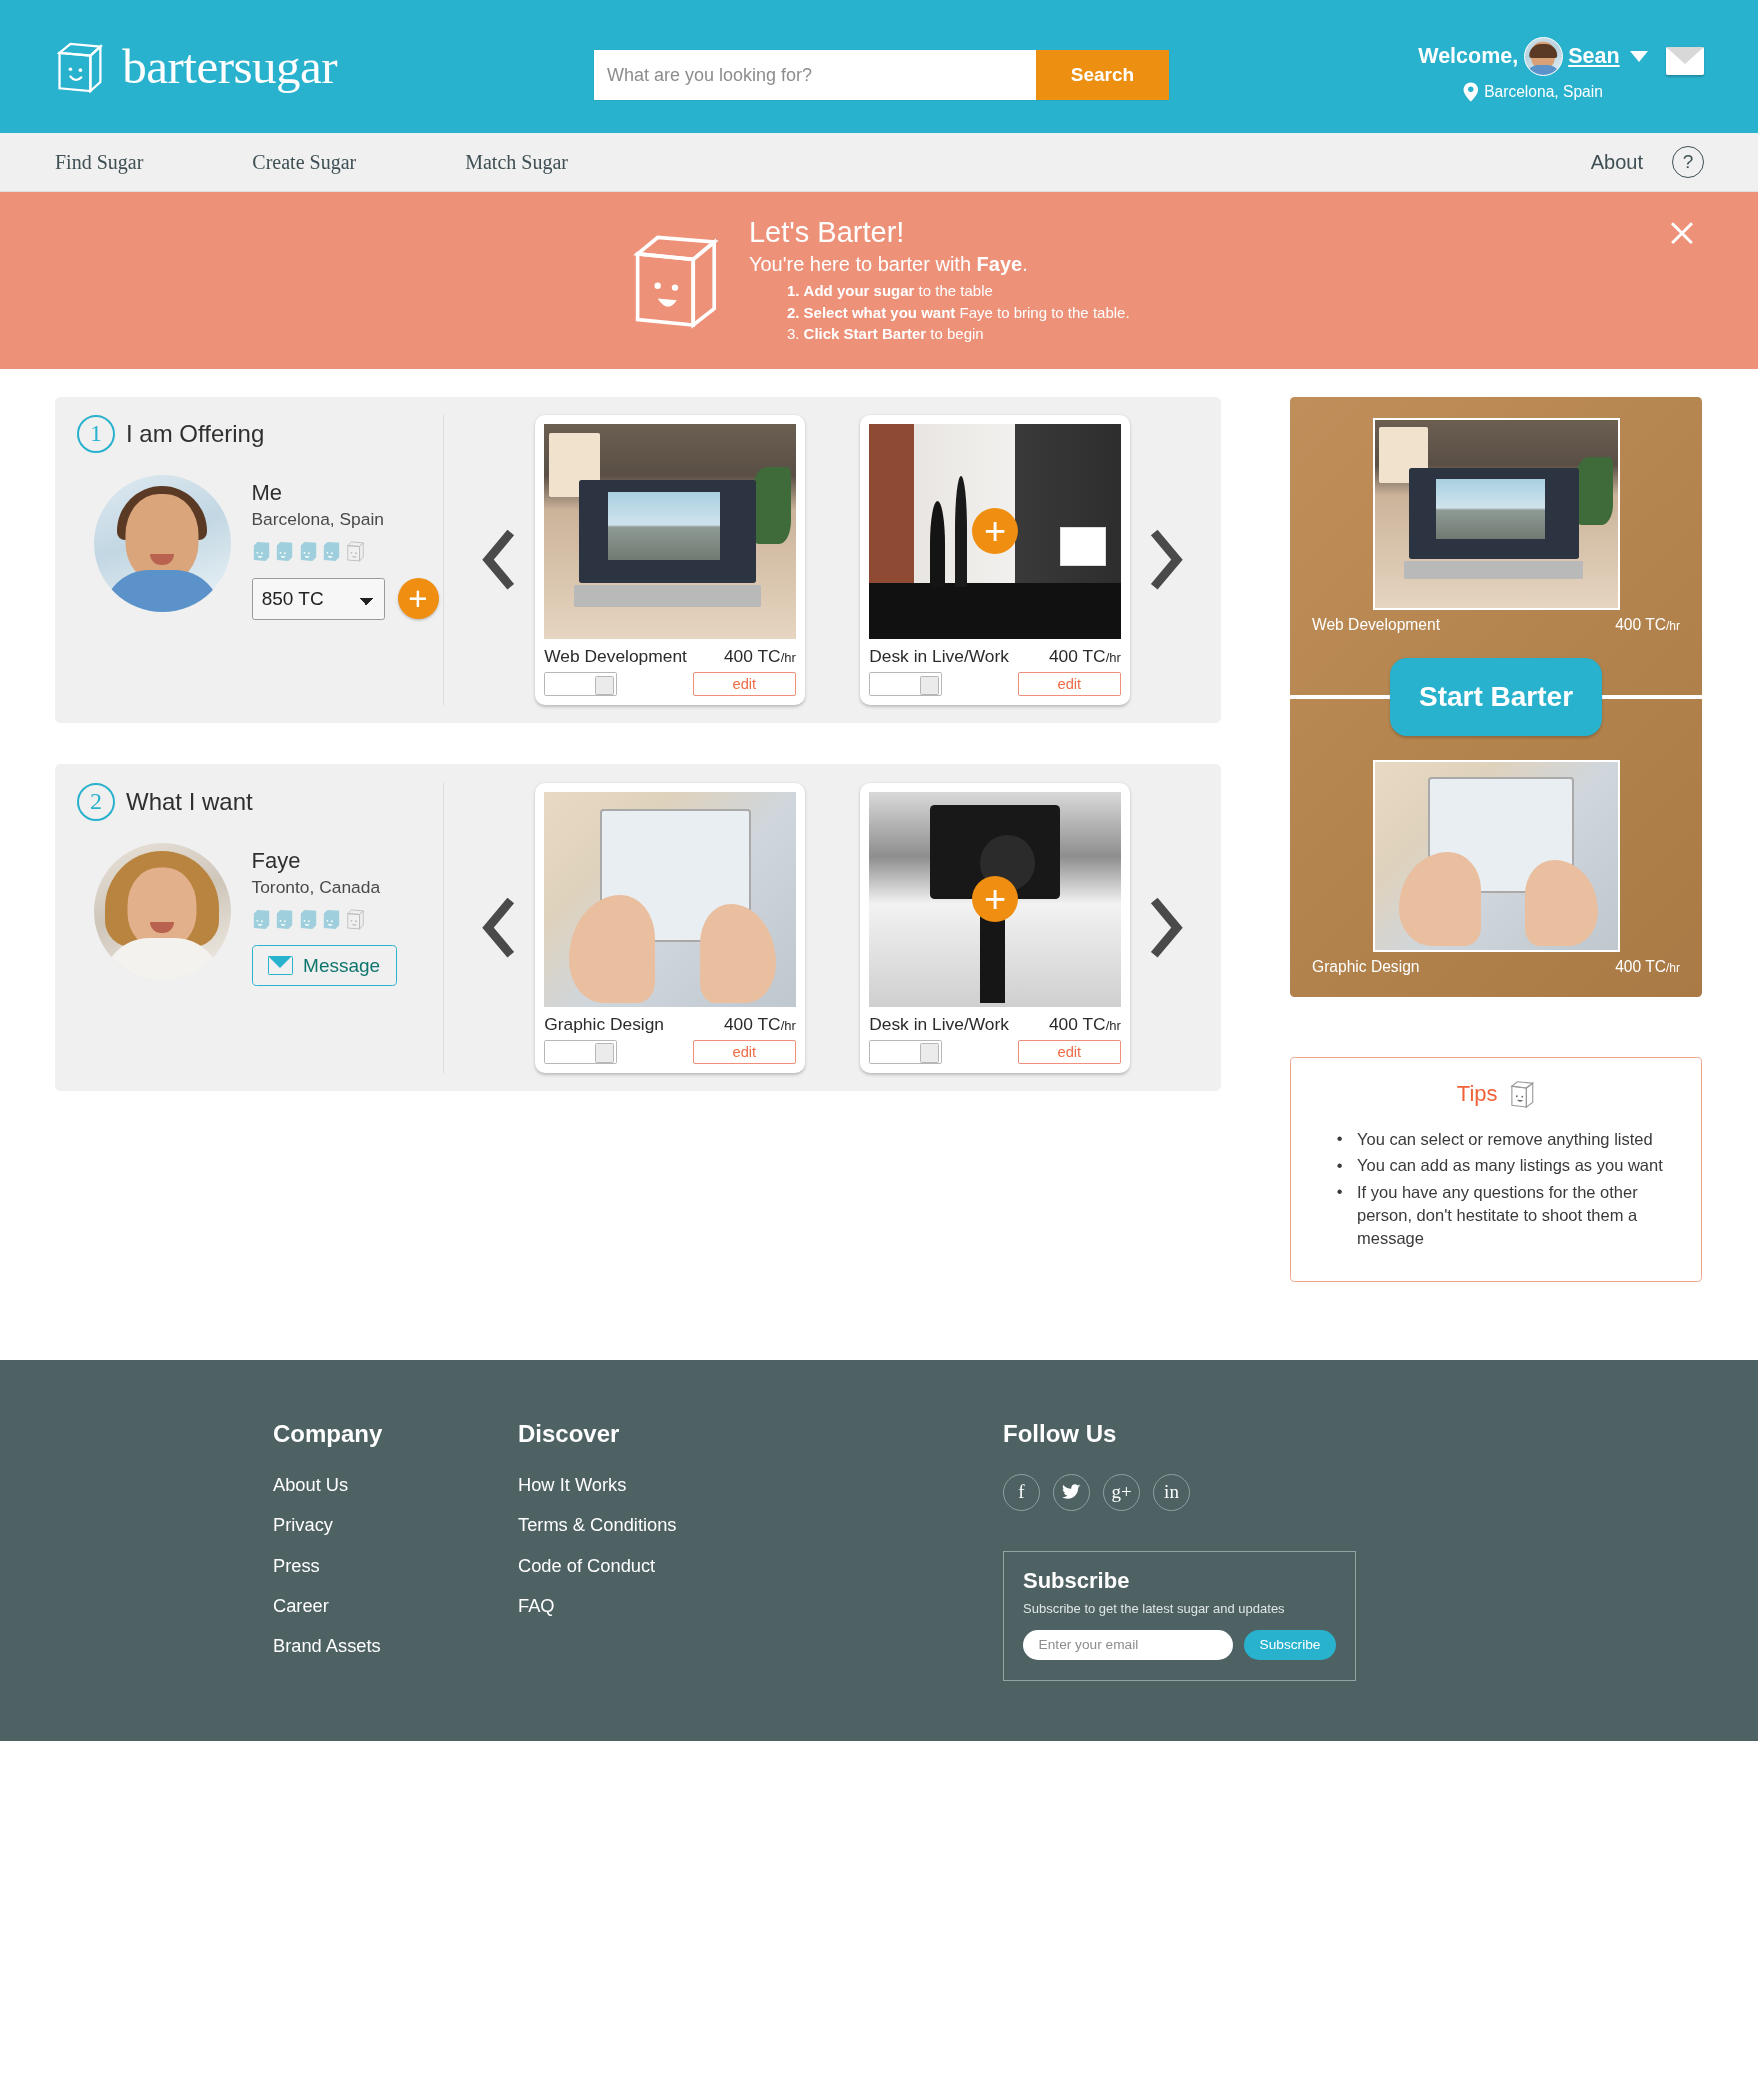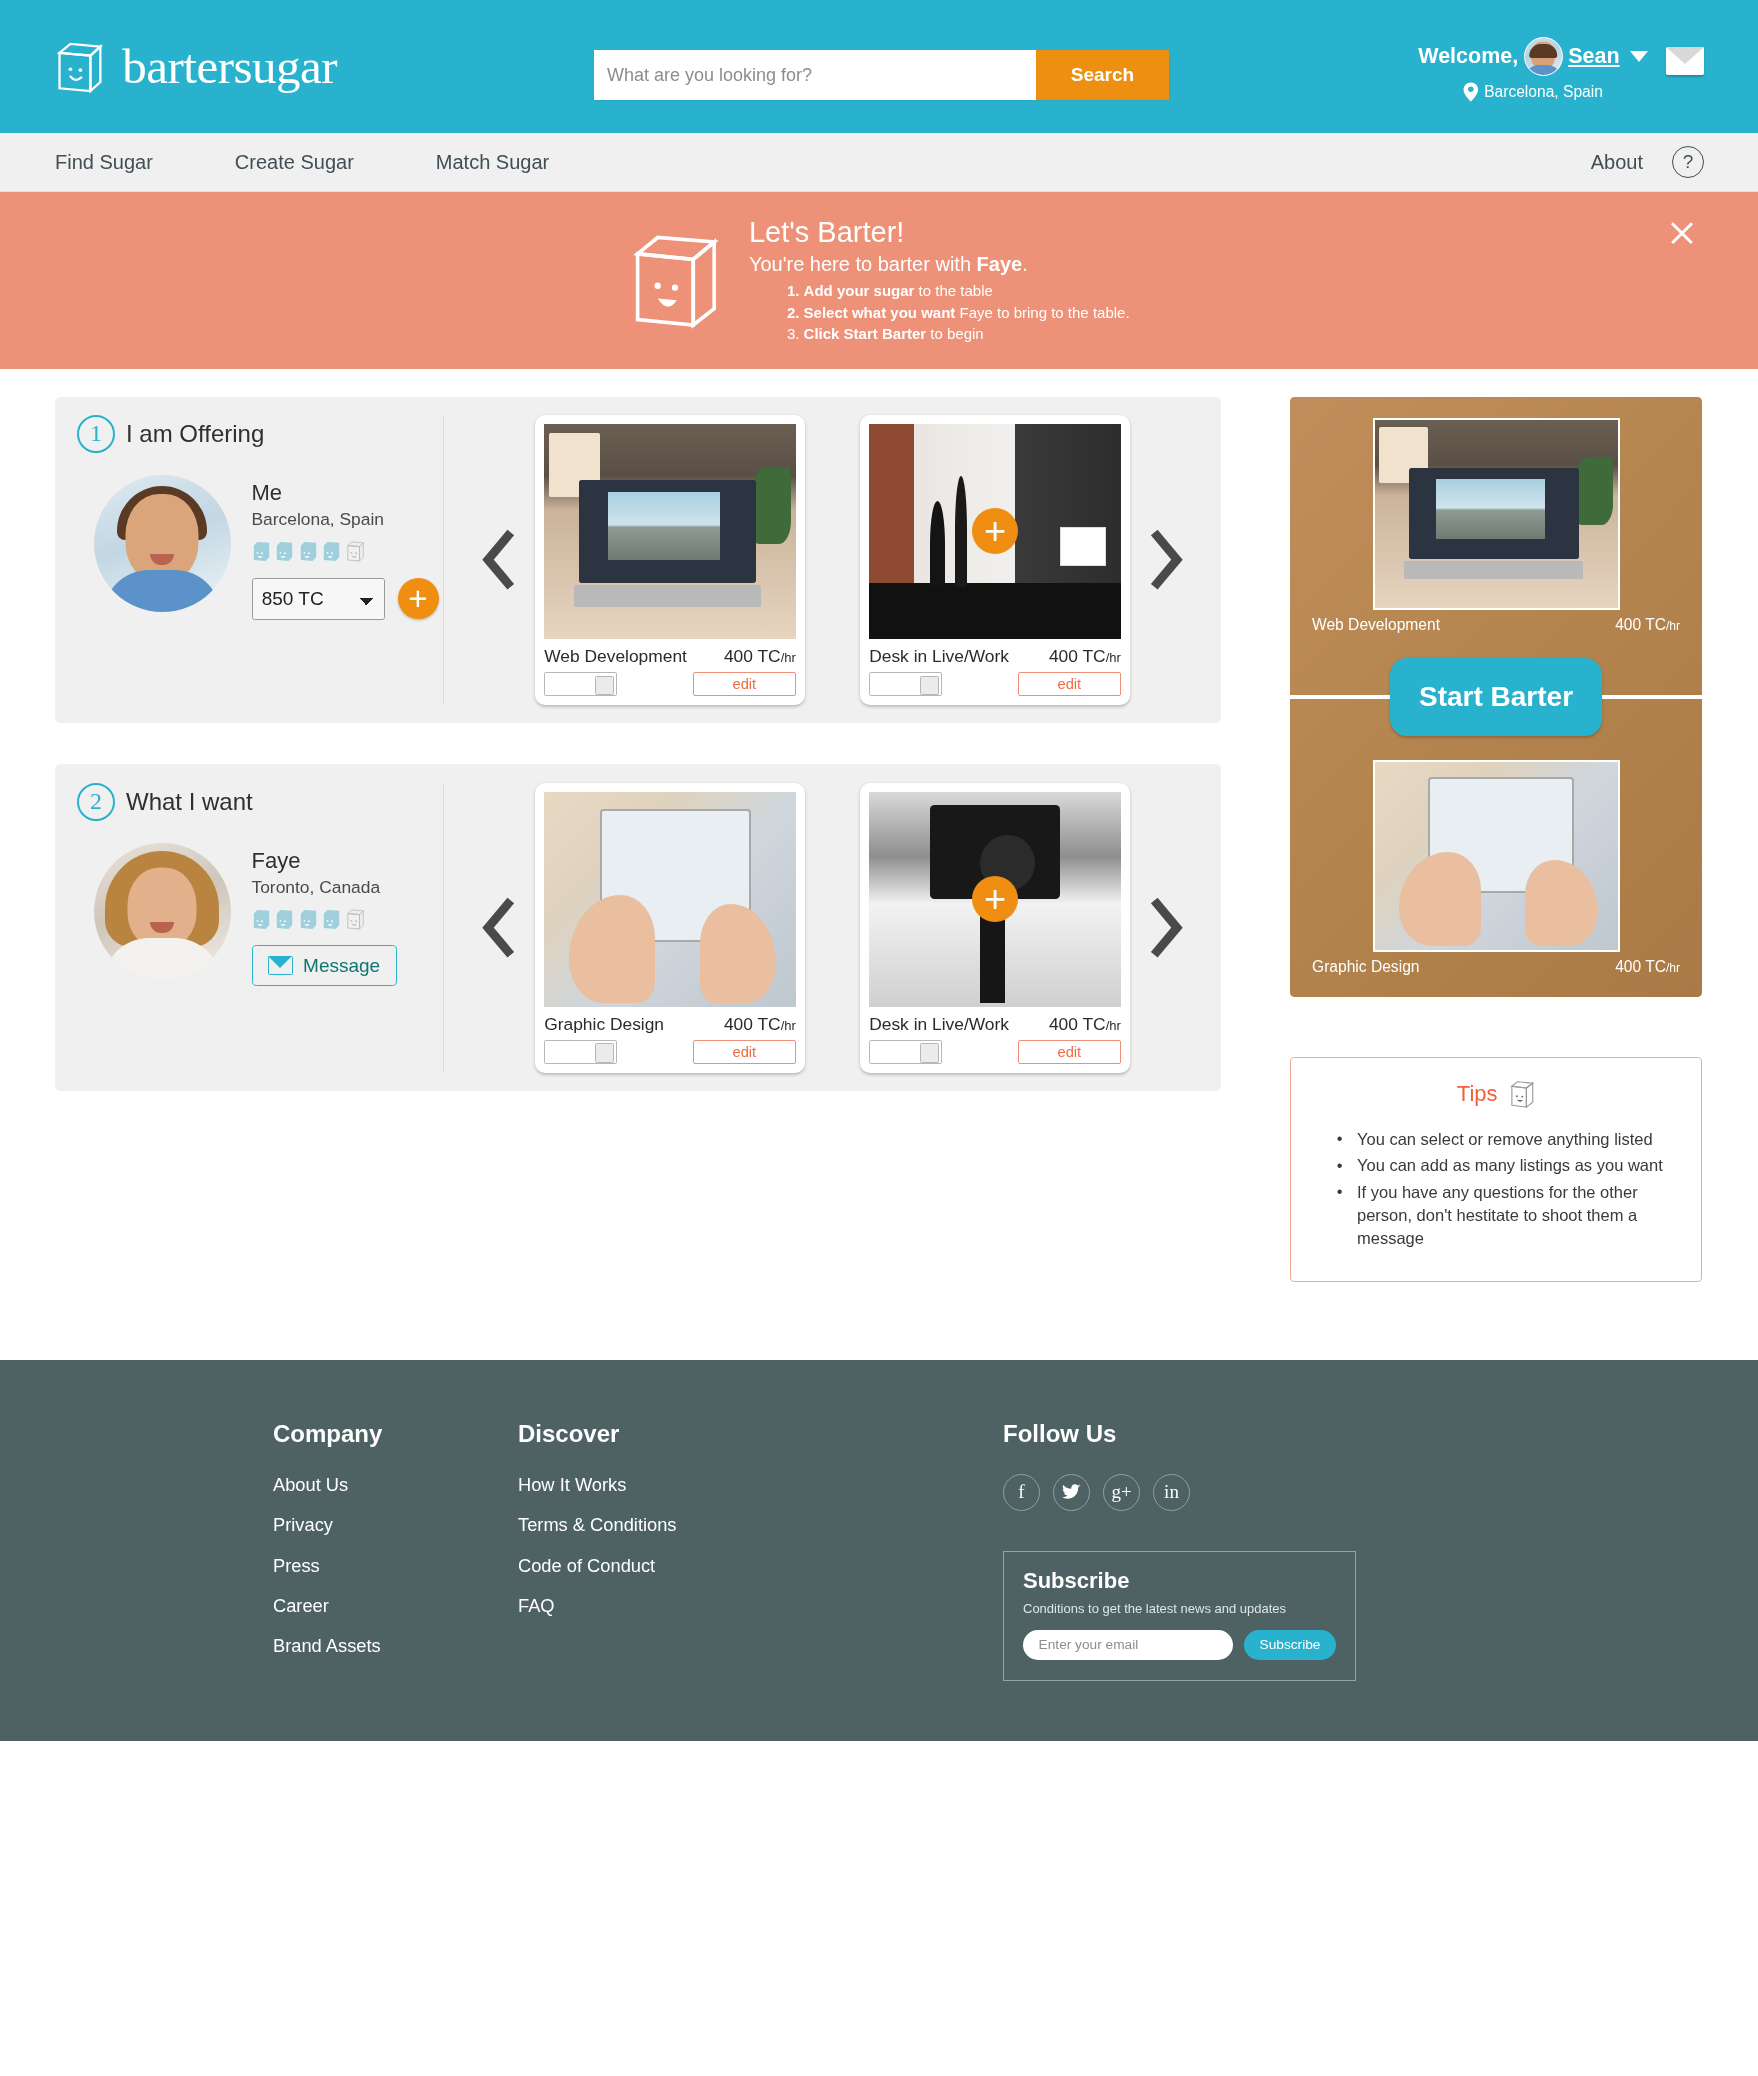--- a/index.html
+++ b/index.html
@@ -115,21 +115,21 @@
 
   
   .nav {
     background: #f0f0f0;
     height: 59px;
     display: flex;
     align-items: center;
     padding: 0 55px;
     border-bottom: 0.5px solid #e0e0e0;
   }
-  .nav-left { display:flex; gap: 82px; }
+  .nav-left { display:flex; gap: 109px; font-family: Liberation Serif, serif; }
   .nav-item { font-size: 20px; color: #3f4f54; cursor:pointer; }
   .nav-right { margin-left:auto; display:flex; align-items:center; gap: 29px; }
   .help-circle {
     width:32px;height:32px;border-radius:50%;border:1.8px solid #3f4f54;
     display:flex;align-items:center;justify-content:center;font-size:19px;color:#3f4f54;
     cursor:pointer;
   }
 
   
   .banner {
@@ -804,21 +804,21 @@
           <svg width="19" height="16.5" viewBox="0 0 42 36">
               <path d="M41 4.3c-1.5.7-3.1 1.1-4.8 1.3 1.7-1 3-2.6 3.6-4.6-1.6.9-3.4 1.6-5.3 2C33 1.4 30.9.5 28.6.5c-4.5 0-8.1 3.6-8.1 8.1 0 .6.1 1.3.2 1.8C13 10 6.9 6.7 2.8 1.7c-.7 1.2-1.1 2.6-1.1 4.1 0 2.8 1.4 5.3 3.6 6.7-1.3 0-2.6-.4-3.7-1v.1c0 3.9 2.8 7.2 6.5 7.9-.7.2-1.4.3-2.1.3-.5 0-1 0-1.5-.1 1 3.2 4 5.5 7.5 5.6-2.8 2.2-6.3 3.5-10.1 3.5-.7 0-1.3 0-1.9-.1 3.6 2.3 7.9 3.6 12.5 3.6 15 0 23.2-12.4 23.2-23.2v-1c1.6-1.2 3-2.6 4.1-4.3z" fill="#fff"></path>
             </svg>
         </div>
         <div class="social">g+</div>
         <div class="social">in</div>
       </div>
 
       <div class="subscribe-box">
         <div class="sub-title">Subscribe</div>
-        <div class="sub-desc">Conditions to get the latest news and updates</div>
+        <div class="sub-desc">Subscribe to get the latest sugar and updates</div>
         <div class="sub-row">
           <input class="sub-input" type="text" placeholder="Enter your email" style="">
           <button class="sub-btn">Subscribe</button>
         </div>
       </div>
     </div>
   </div>
 
 </div>
 

